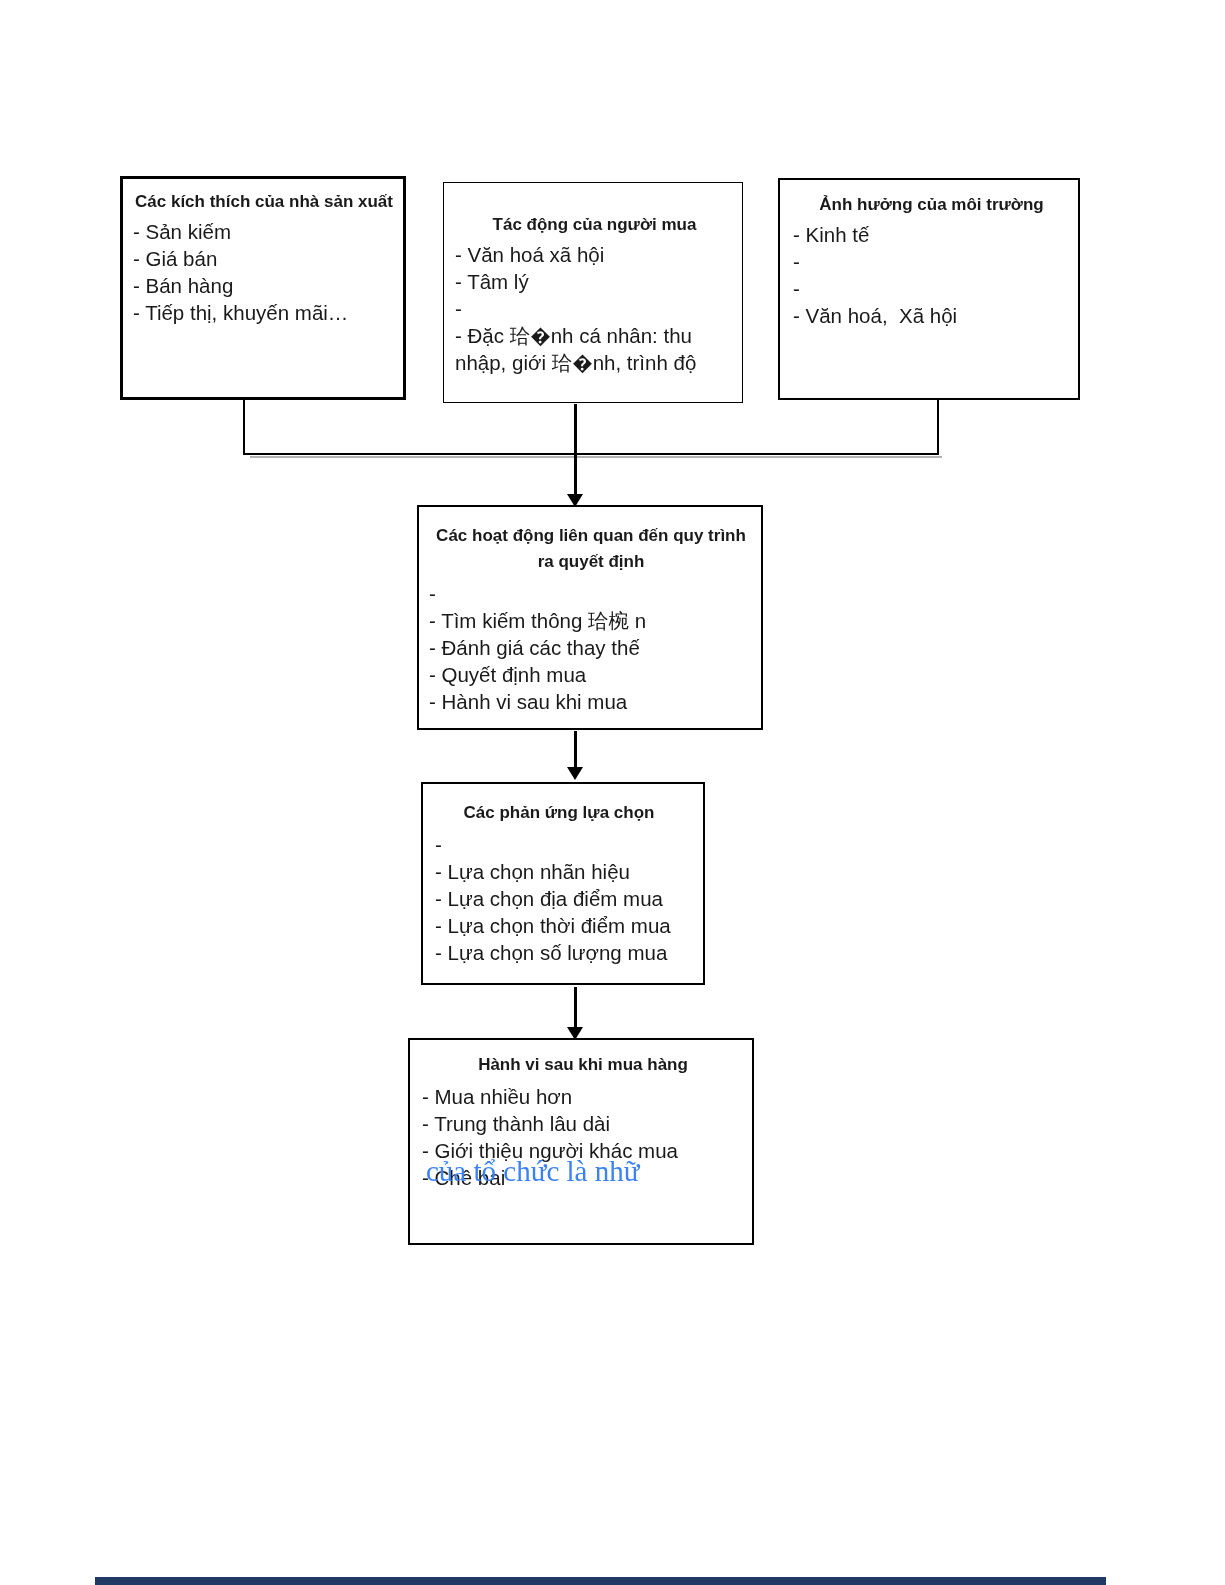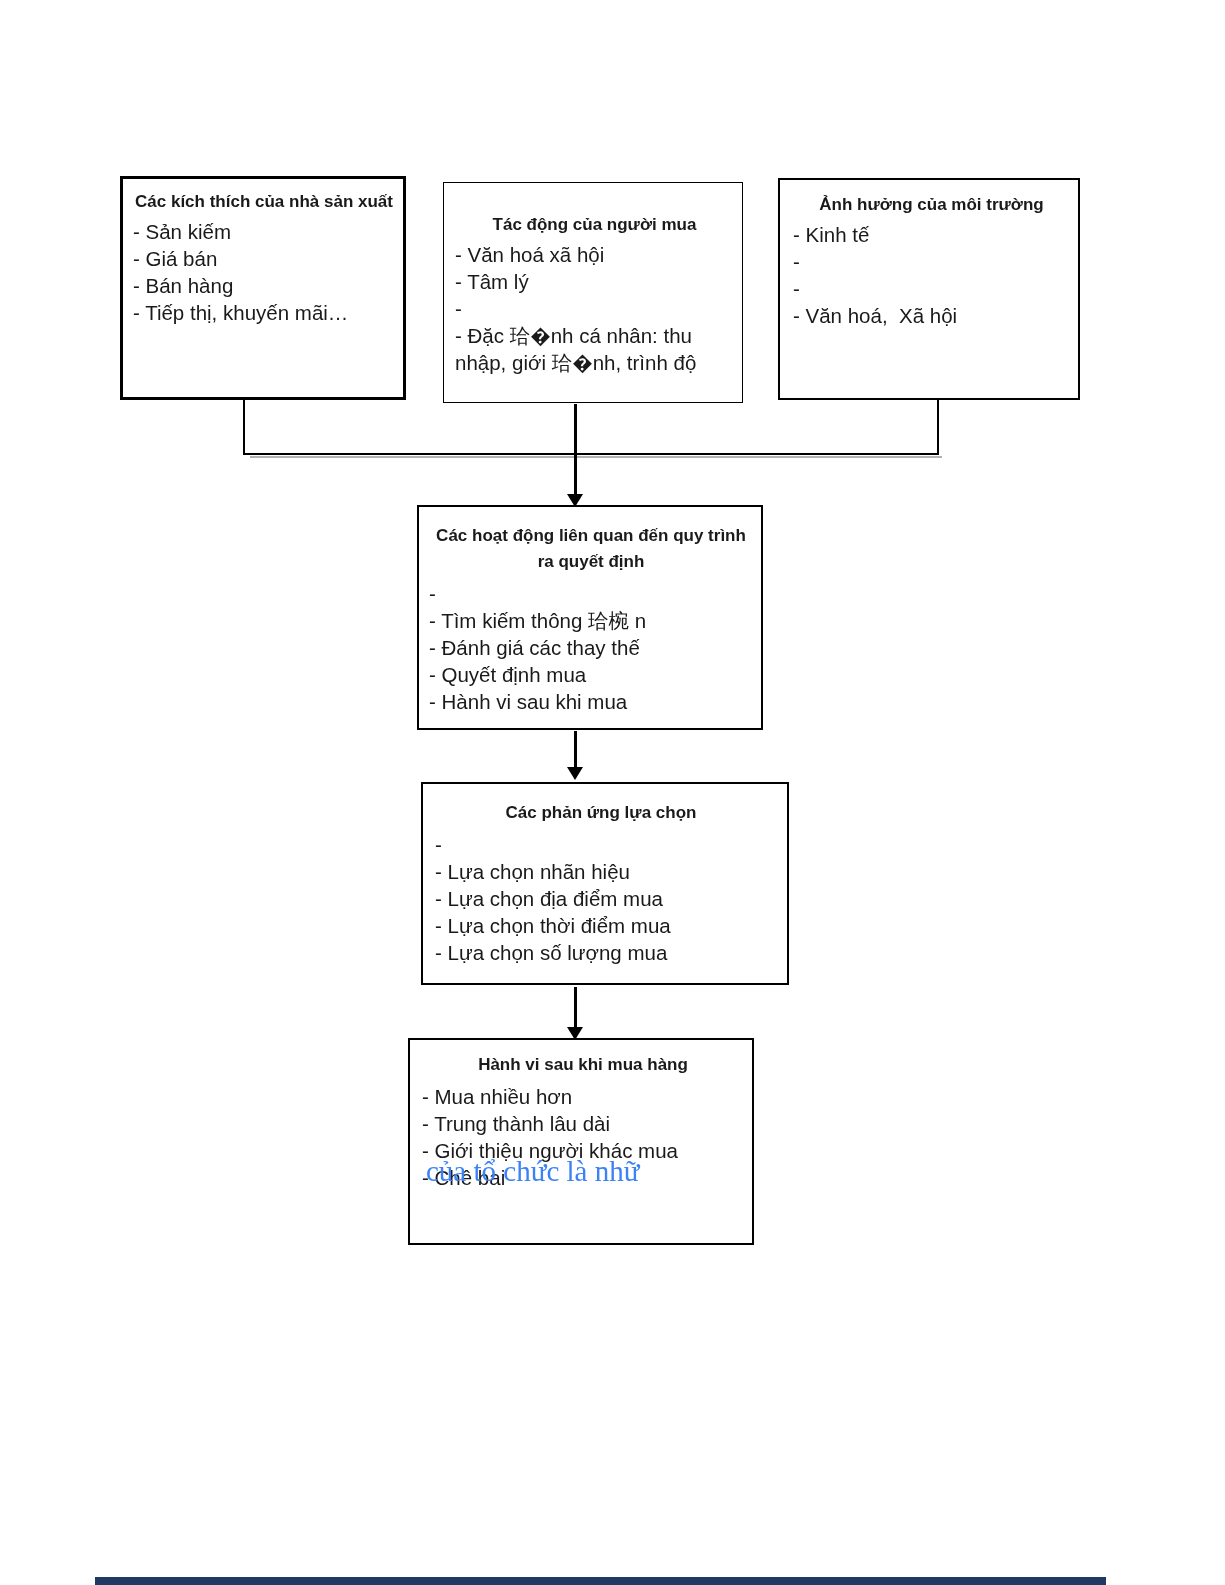--- a/index.html
+++ b/index.html
@@ -28,21 +28,21 @@
   .box .item{
     font-size:20.5px;
     line-height:27px;
     white-space:pre-wrap;
   }
   
   #box1{left:120px;top:176px;width:286px;height:224px;border-width:3px;padding:10px 8px 0 10px;}
   #box2{left:443px;top:182px;width:300px;height:221px;border-width:1.5px;padding:29px 8px 0 11px;}
   #box3{left:778px;top:178px;width:302px;height:222px;border-width:2px;padding:12px 8px 0 13px;}
   #box4{left:417px;top:505px;width:346px;height:225px;border-width:2.5px;padding:16px 8px 0 10px;}
-  #box5{left:421px;top:782px;width:368px;height:203px;border-width:2.5px;padding:16px 20px 0 12px;}
+  #box5{left:421px;top:782px;width:284px;height:203px;border-width:2.5px;padding:16px 20px 0 12px;}
   #box6{left:408px;top:1038px;width:346px;height:207px;border-width:2px;padding:12px 8px 0 12px;}
   #box4 .title,#box5 .title,#box6 .title{margin-bottom:5px;}
 
   .vline,.hline{position:absolute;background:#000;}
   .vline{width:2px;}
   .hline{height:2px;}
   .shadowline{position:absolute;background:#b3b3b3;height:2px;}
   .arrow-shaft{position:absolute;width:2.5px;background:#000;}
   .arrow-head{
     position:absolute;width:0;height:0;

